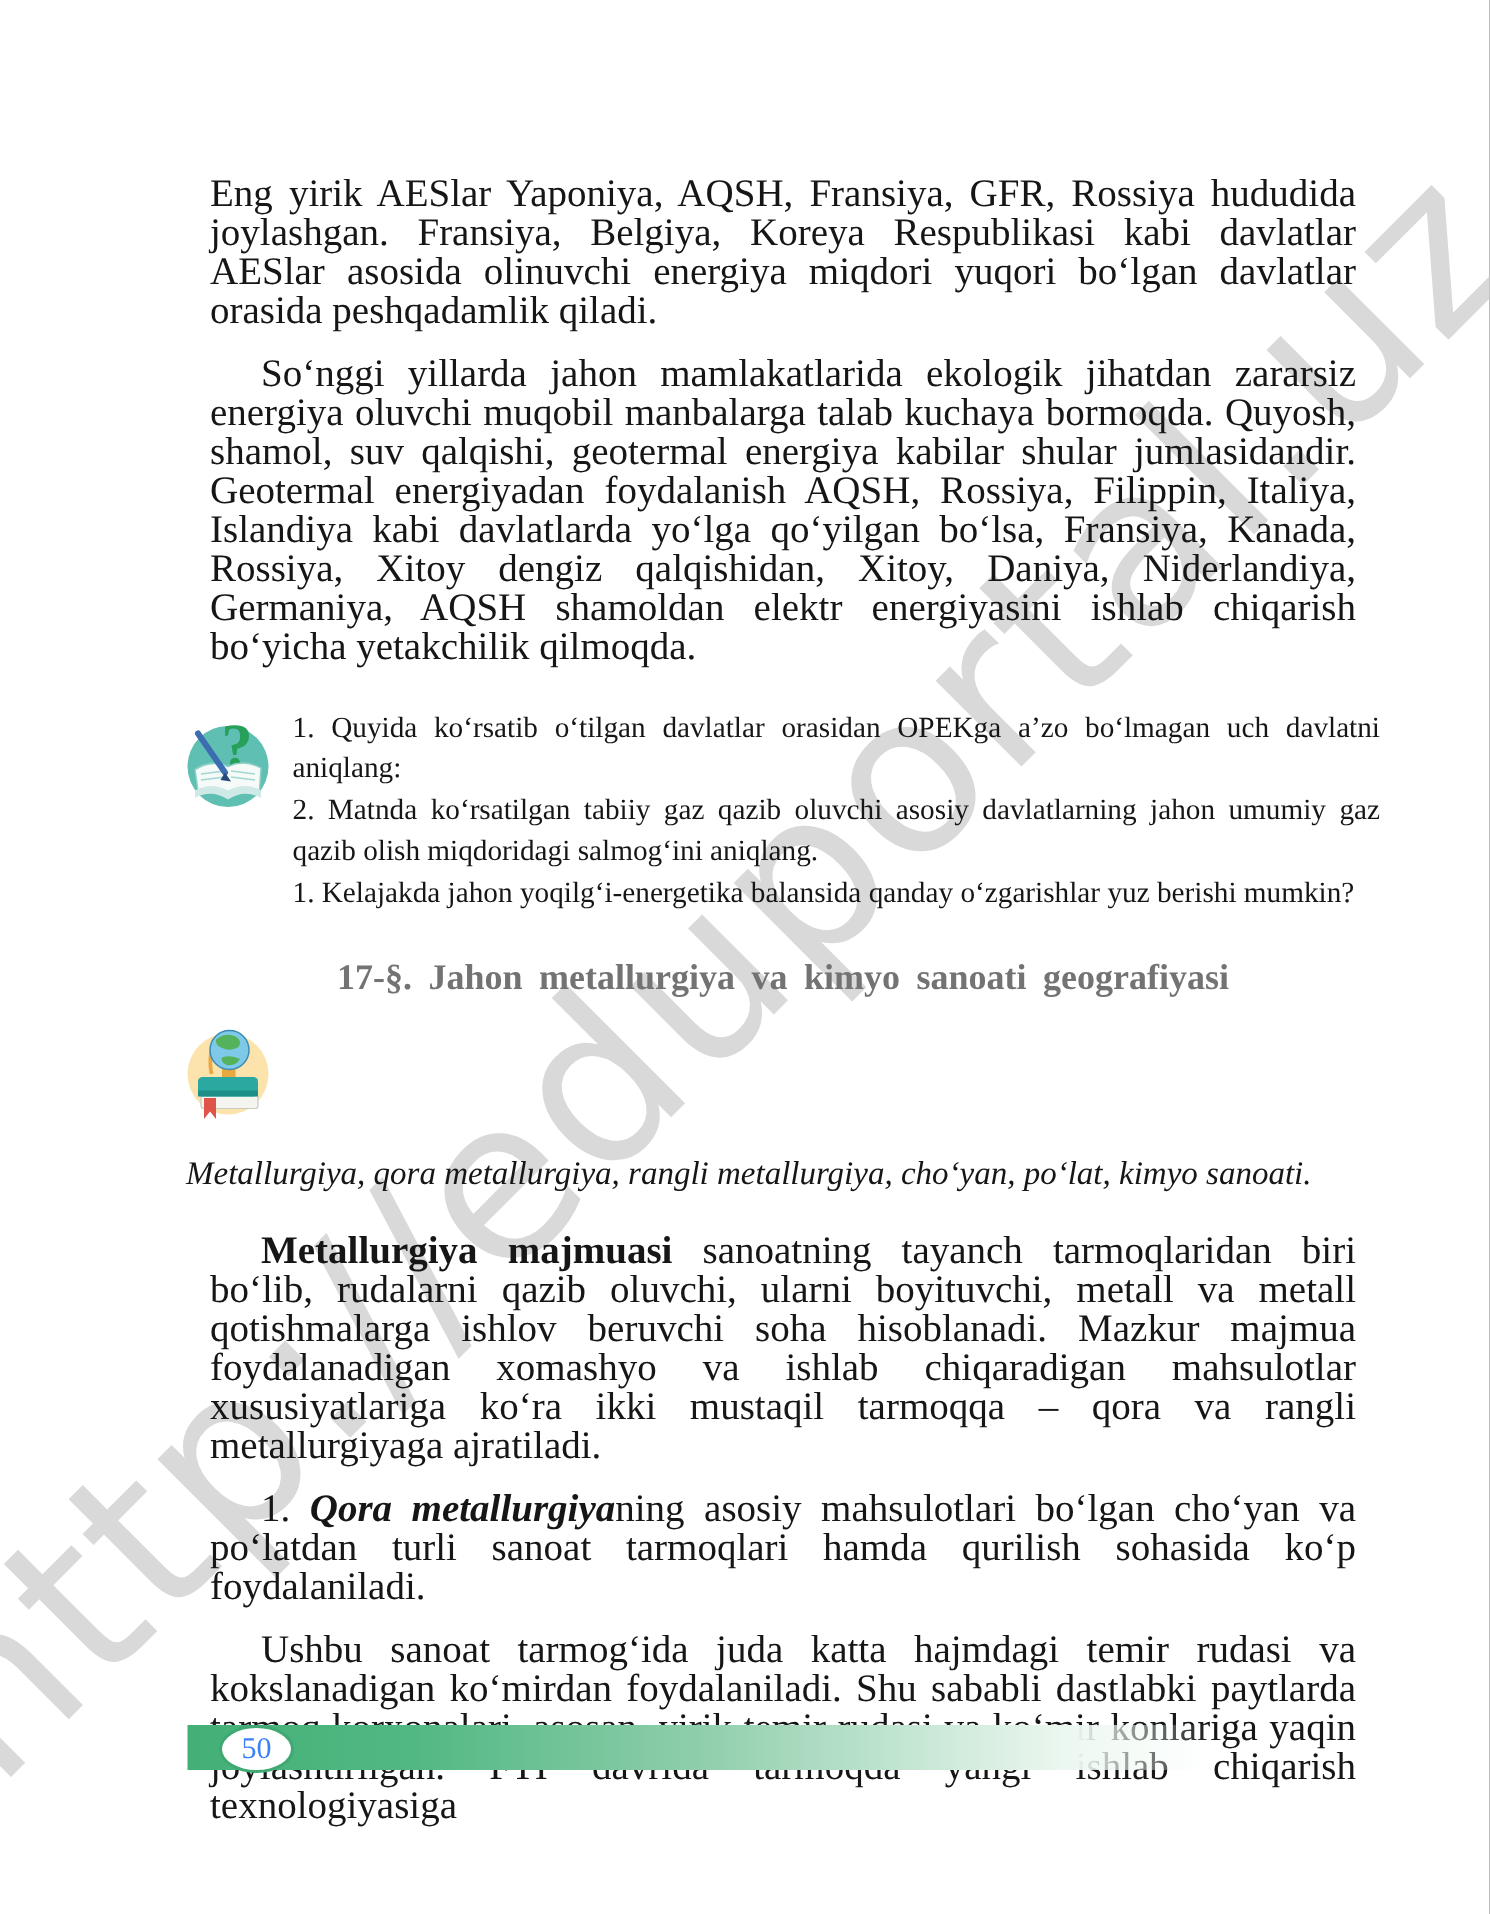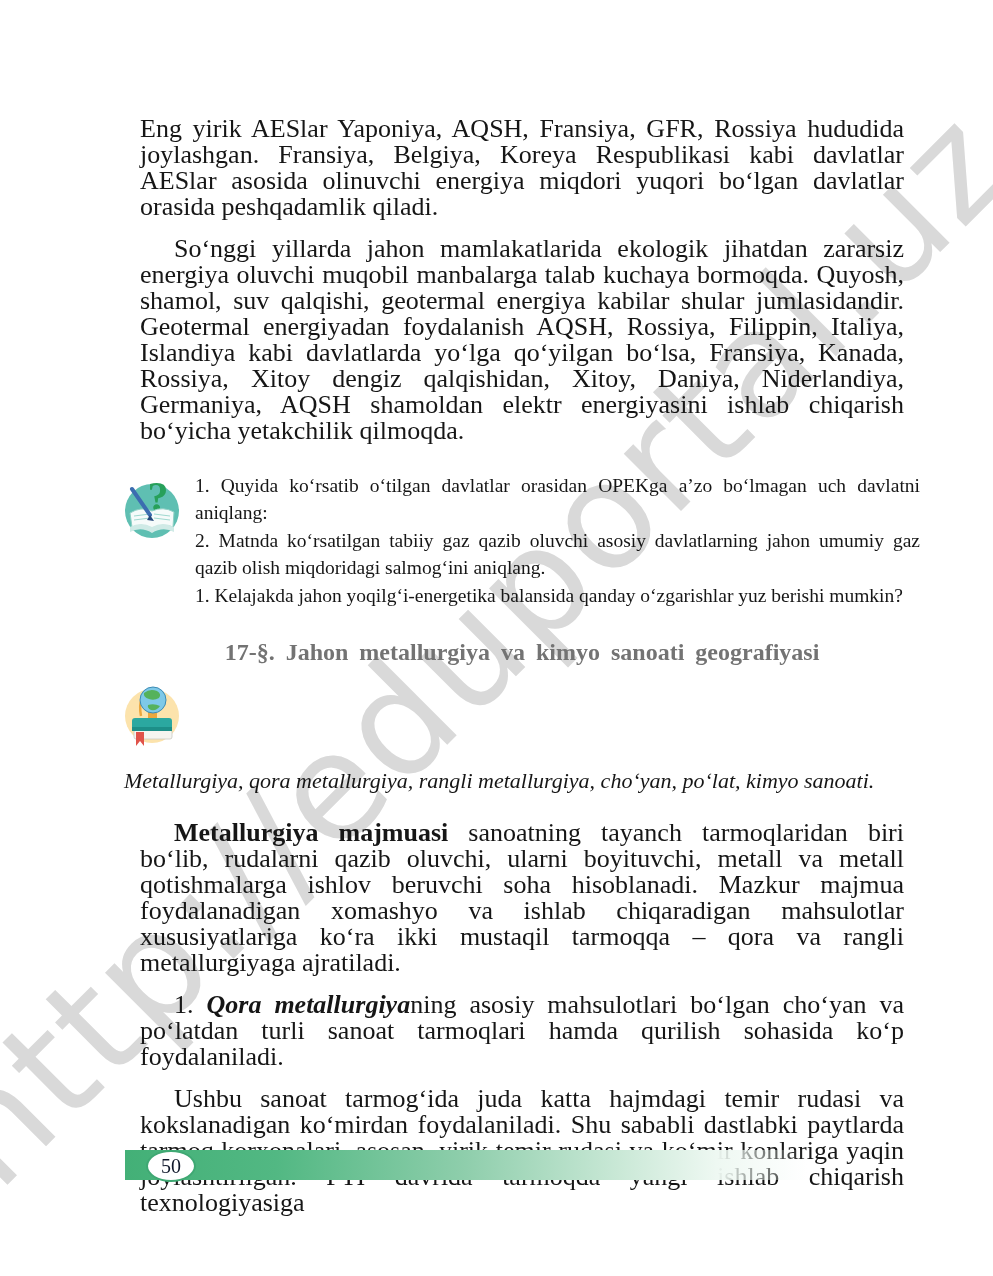--- a/index.html
+++ b/index.html
@@ -30,21 +30,21 @@
   .kw-icon-wrap { flex:0 0 71px; }
   .kw-text { flex:1; margin:0; font-style:italic; font-size:22px; line-height:30px; text-align:justify; padding-top:13px; }
   .footer-bar {
     position:absolute; left:125px; top:1150px; width:758px; height:30px; z-index:1;
     background:linear-gradient(90deg,#43b077 0%,#52b883 20%,#8fceac 45%,#c9e8d6 65%,#eef8f2 78%,rgba(255,255,255,0) 90%);
   }
   .page-badge {
     position:absolute; left:21px; top:0px; width:46px; height:28px;
     background:#ffffff; border:2px solid #3fa873; border-radius:50%;
     display:flex; align-items:center; justify-content:center;
-    font-size:20px; color:#0f172a;
+    font-size:20px; color:#3b82f6;
   }
   b.run { font-weight:bold; }
   .bi { font-weight:bold; font-style:italic; }
 </style>
 </head>
 <body>
 
 <div class="page">
 
   <div class="watermark">http://eduportal.uz</div>

